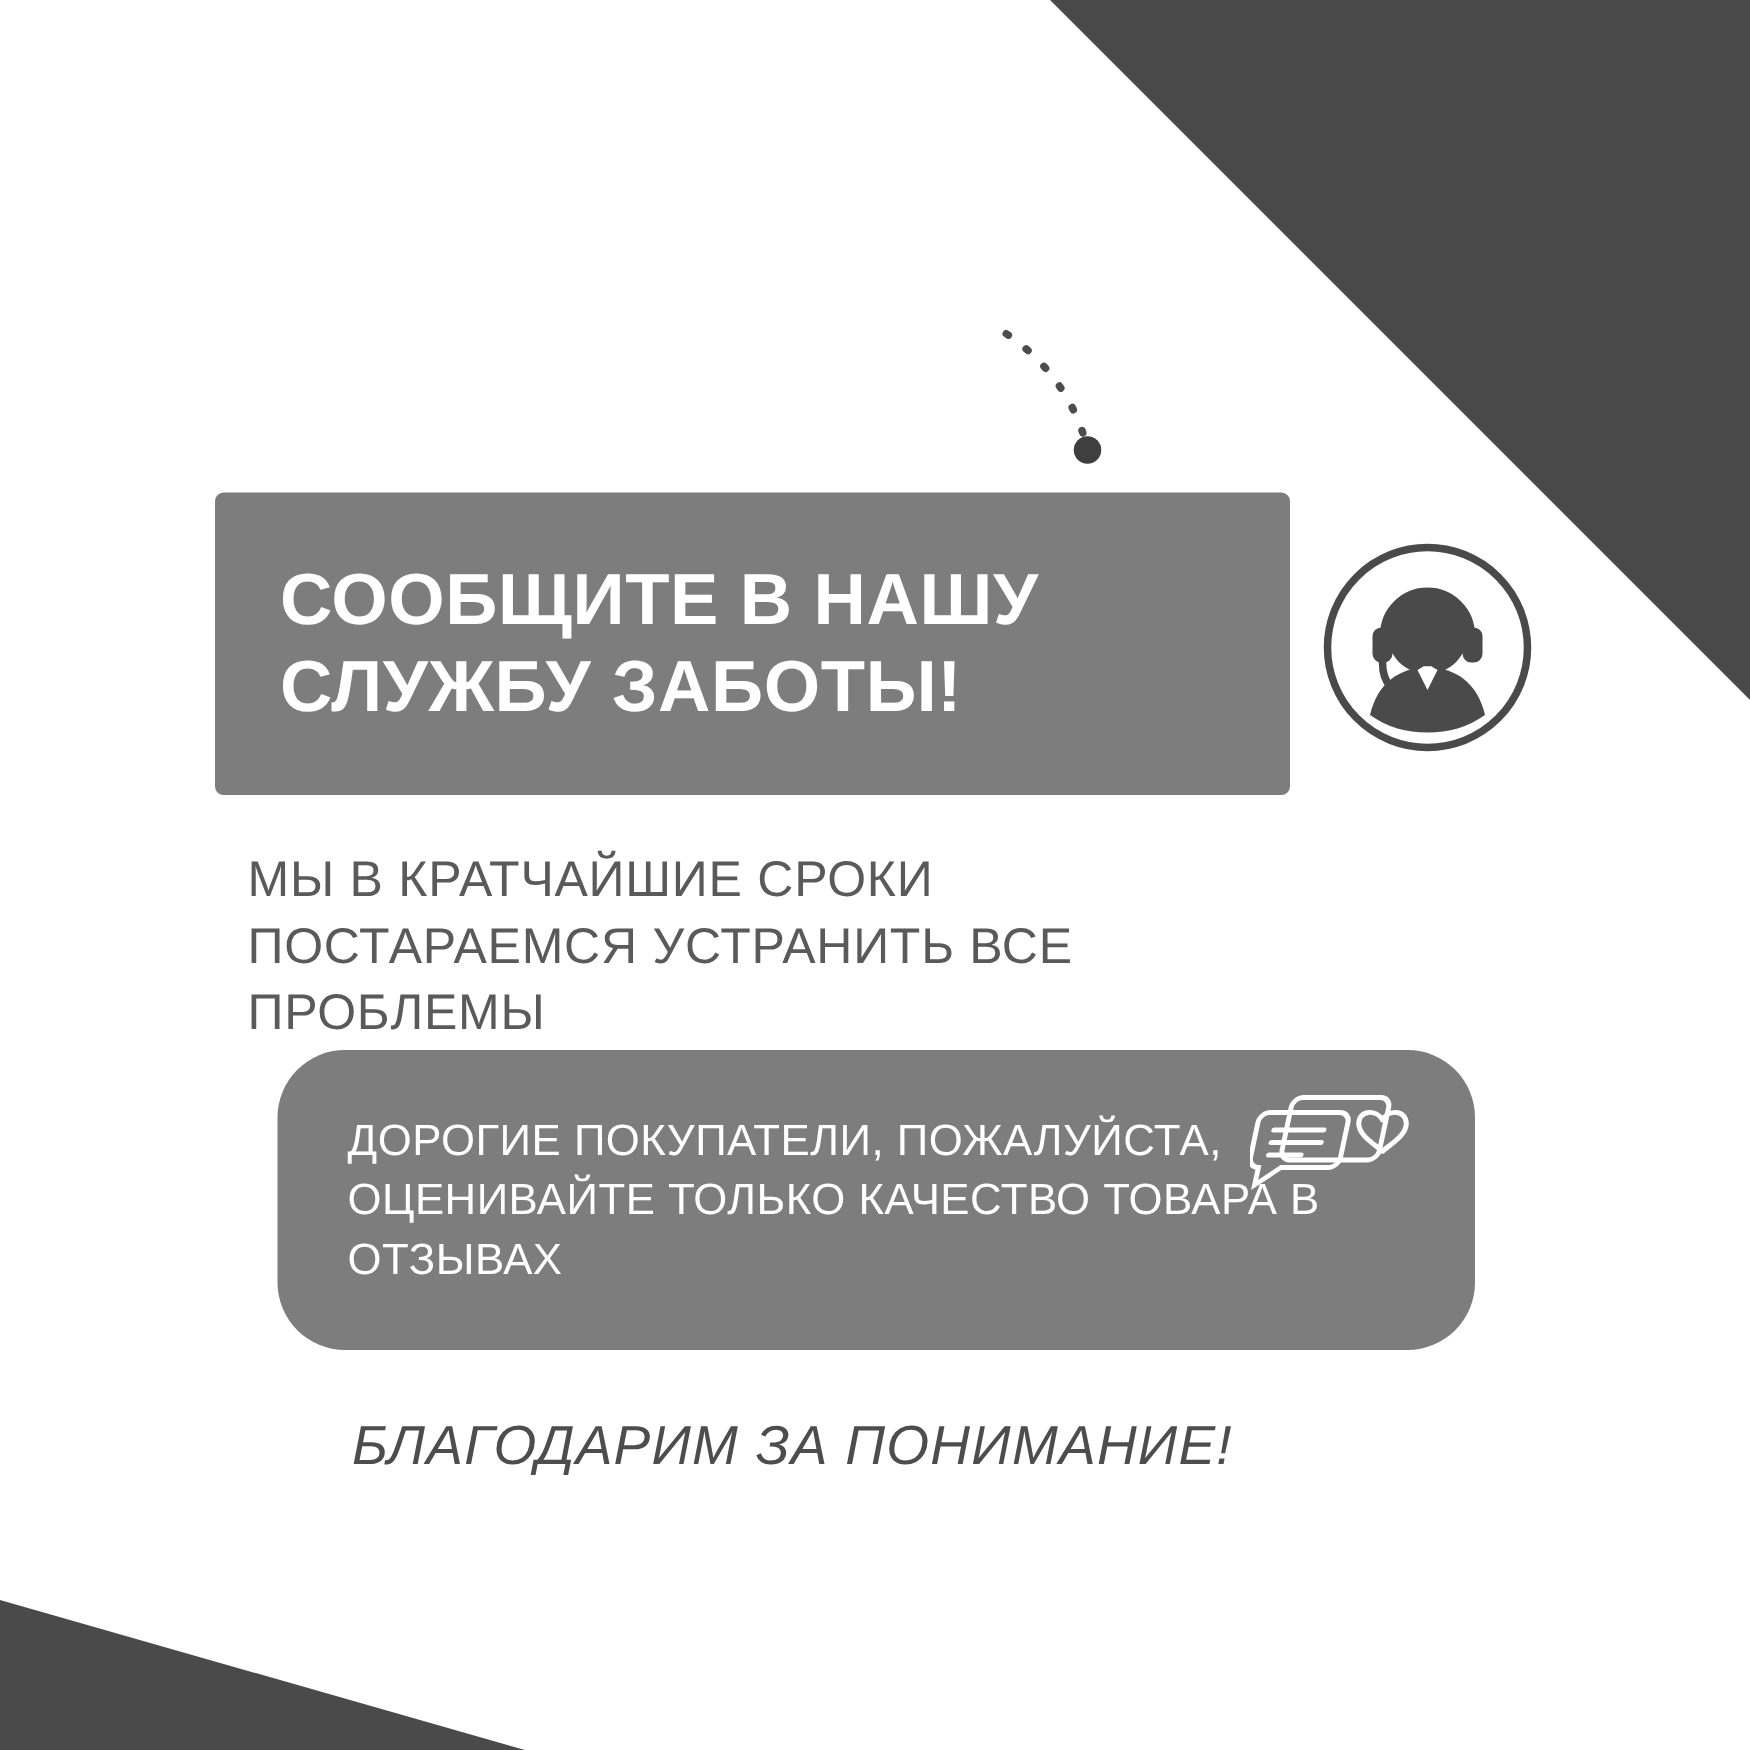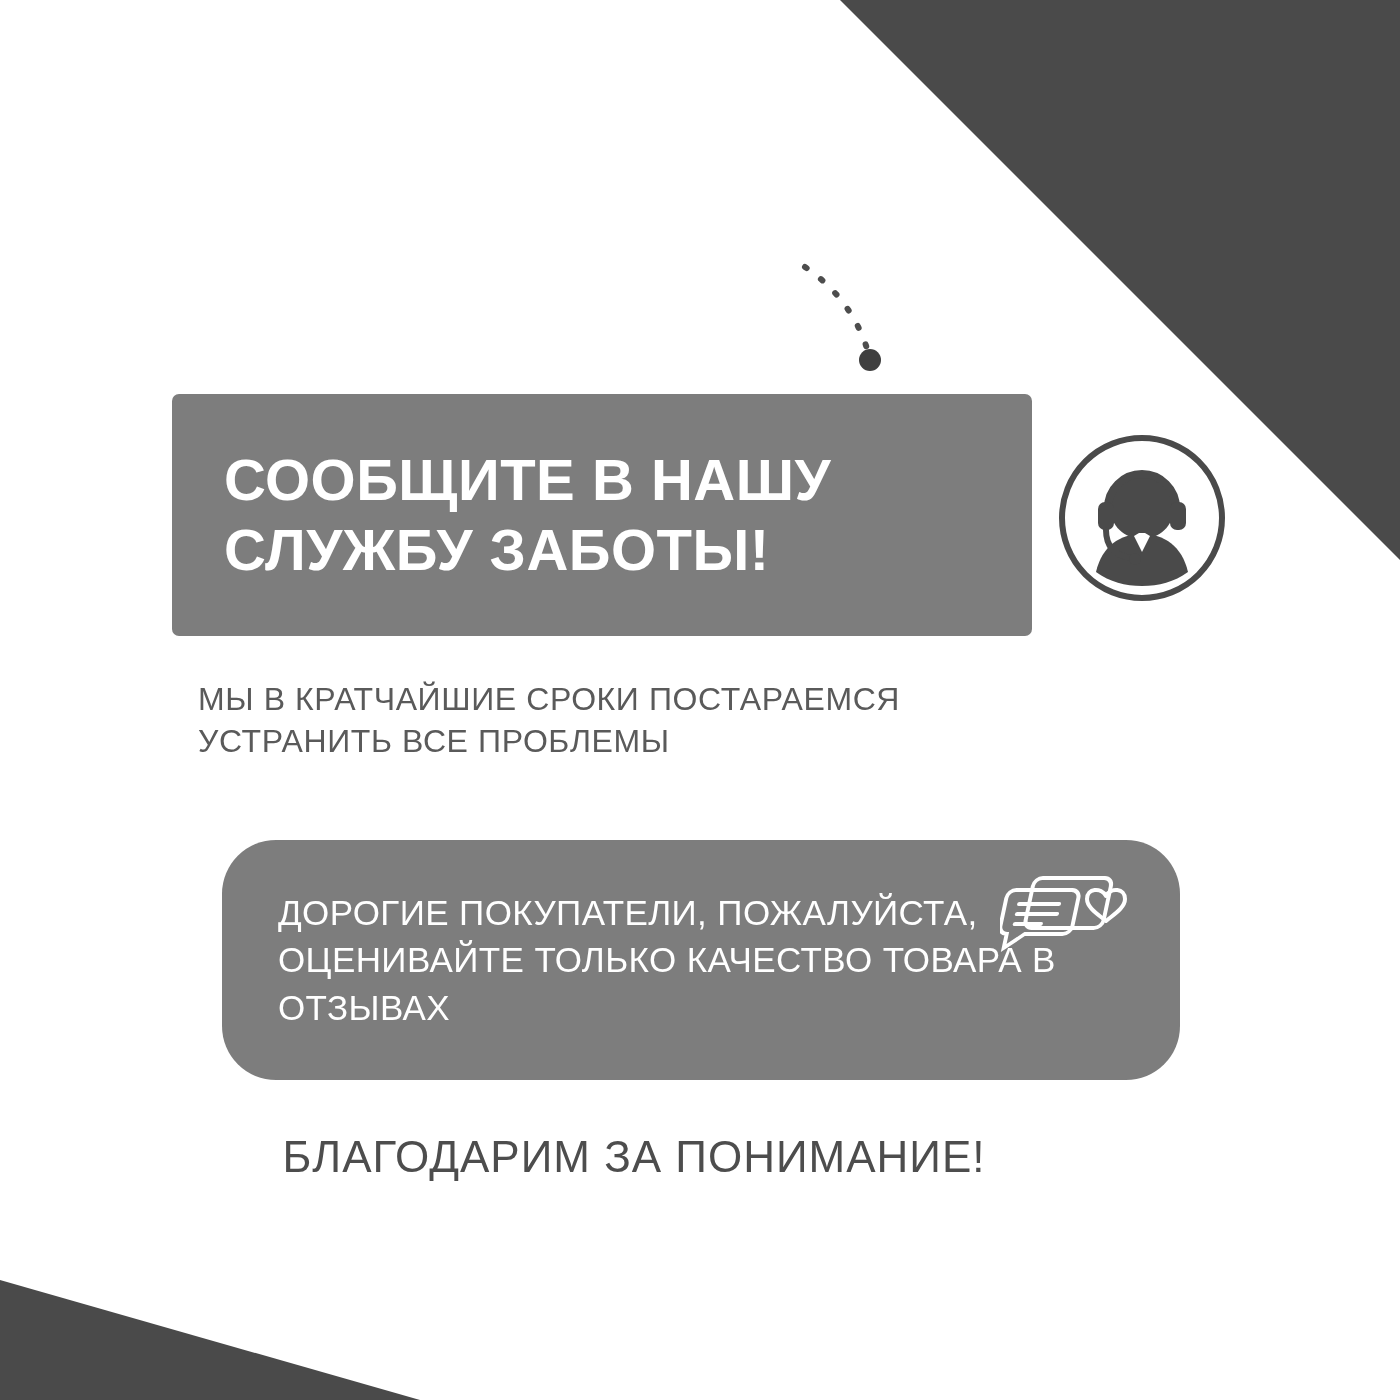--- a/index.html
+++ b/index.html
@@ -92,21 +92,21 @@
     width: 172px;
     height: 172px;
   }
 
   
   .subtext {
     position: absolute;
     left: 198px;
     top: 678px;
     width: 870px;
-    font-size: 32px;
+    font-size: 40px;
     line-height: 1.32;
     color: #5a5a5a;
     letter-spacing: 0.6px;
     text-transform: uppercase;
   }
 
   
   .pill-second {
     position: absolute;
     left: 222px;
@@ -142,20 +142,21 @@
   .footer-line {
     position: absolute;
     left: 0;
     top: 1132px;
     width: 1268px;
     text-align: center;
     font-size: 44px;
     color: #4d4d4d;
     letter-spacing: 1px;
     text-transform: uppercase;
+    font-style: italic;
   }
 </style>
 </head>
 <body>
 
 <div class="canvas">
 
   <div class="corner-top-right"></div>
   <div class="corner-bottom-left"></div>
 

